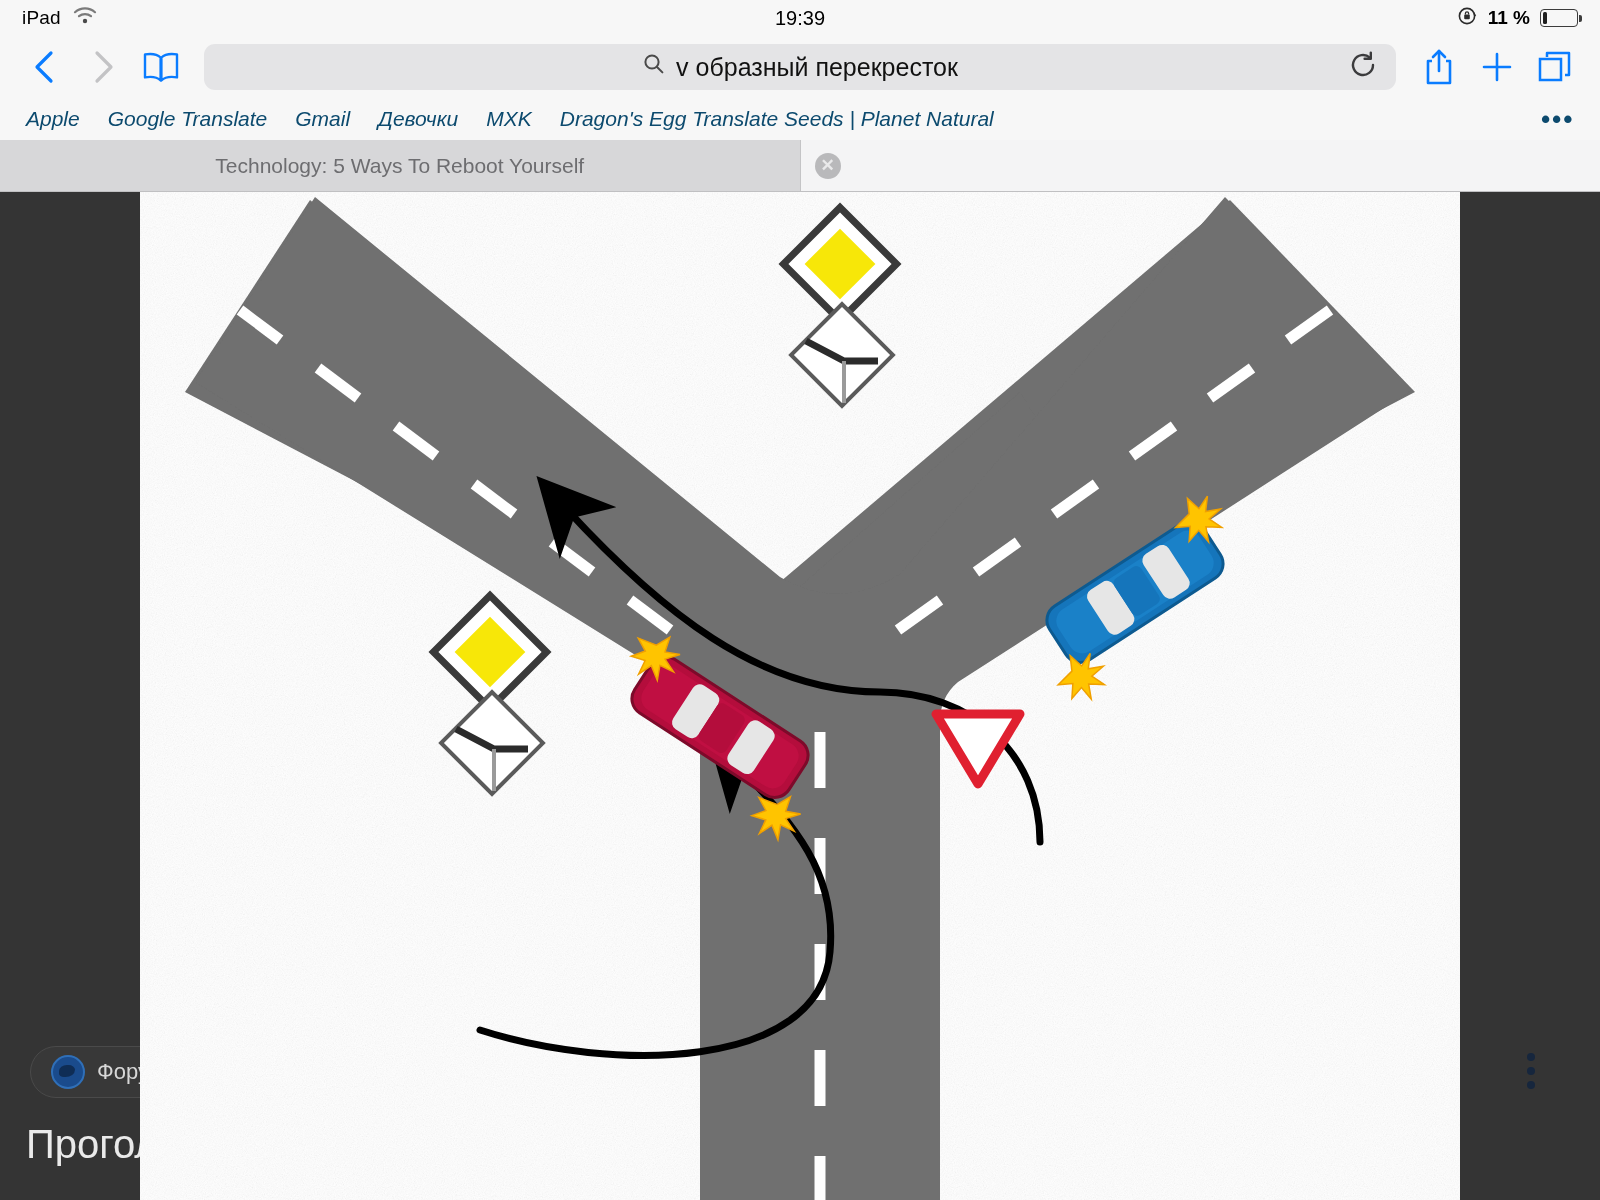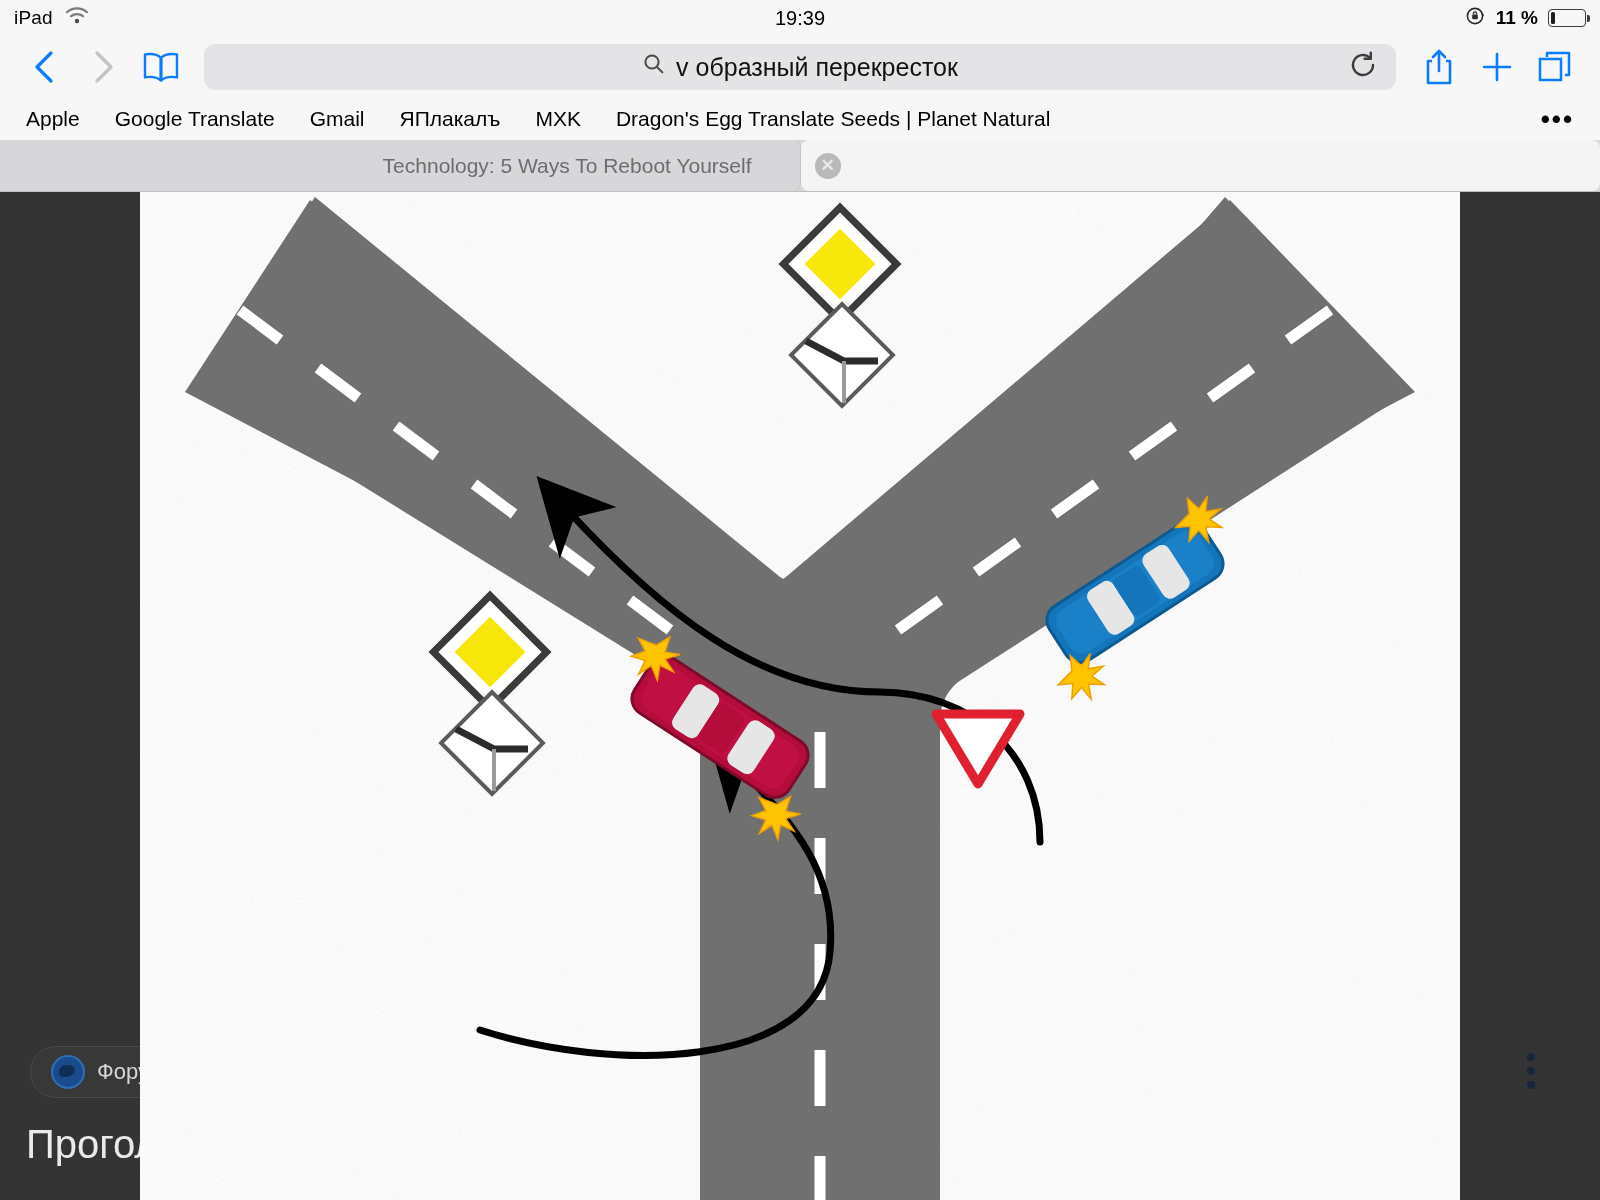--- a/index.html
+++ b/index.html
@@ -8,21 +8,21 @@
     font-family:"Liberation Sans", sans-serif;
     background:#ffffff;
     overflow:hidden;
   }
 
   
   .statusbar{
     height:36px; width:100%;
     background:#f7f7f7;
     display:flex; align-items:center;
-    padding:0 14px;
+    padding:0 22px;
     font-size:19px; color:#000;
     position:relative;
   }
   .sb-left{ display:flex; align-items:center; gap:12px; }
   .sb-device{ font-size:19px; letter-spacing:.2px; }
   .sb-center{
     position:absolute; left:0; right:0; text-align:center;
     font-size:20px; font-weight:400;
   }
   .sb-right{
@@ -66,44 +66,45 @@
   .reload{
     position:absolute; right:18px; top:50%; transform:translateY(-50%);
     cursor:pointer;
   }
 
   
   .bookmarks{
     height:42px; width:100%;
     background:#f7f7f7;
     display:flex; align-items:center;
-    padding:0 26px; gap:35px;
-    font-size:21px; color:#000000;
+    padding:0 26px; gap:28px;
+    font-size:21px; color:#0c4a6e;
     position:relative;
+    font-style:italic;
   }
   .bm{ cursor:pointer; white-space:nowrap; }
   .bm-more{
     margin-left:auto; letter-spacing:2px; font-size:26px;
     font-weight:700; line-height:1; cursor:pointer;
   }
 
   
   .tabbar{
     height:52px; width:100%;
     display:flex; align-items:stretch;
     background:#d7d7d9;
     border-bottom:1px solid #c0c0c2;
   }
   .tab{
-    flex:1; display:flex; align-items:center; justify-content:flex-end;
+    flex:1; display:flex; align-items:center; justify-content:center;
     font-size:21px; color:#6d6d70;
     border-right:1px solid #c4c4c6;
     position:relative; cursor:pointer;
     padding:18px 48px;
-    overflow:hidden; white-space:nowrap;border-radius:8px;
+    overflow:hidden; white-space:nowrap;
   }
   .tab.active{
     background:#f4f4f5; color:#111; font-weight:600;
     border-right:none;
   }
   .tab-close{
     position:absolute; left:14px; top:50%; transform:translateY(-50%);
     width:26px; height:26px; border-radius:50%;
     background:#b9b9bb; color:#e9e9ea;
     display:flex; align-items:center; justify-content:center;
@@ -248,21 +249,21 @@
       <rect x="3" y="10" width="21" height="21" stroke="#0a7cff" stroke-width="2.5" fill="none"></rect>
       <path d="M10 8V4h22v22h-4" stroke="#0a7cff" stroke-width="2.5" fill="none" stroke-linejoin="round"></path>
     </svg>
   </div>
 </div>
 
 <div class="bookmarks">
   <span class="bm">Apple</span>
   <span class="bm">Google Translate</span>
   <span class="bm">Gmail</span>
-  <span class="bm">ЯПлакалъ</span>
+  <span class="bm">Девочки</span>
   <span class="bm">MXK</span>
   <span class="bm">Dragon's Egg Translate Seeds | Planet Natural</span>
   <span class="bm-more">•••</span>
 </div>
 
 <div class="tabbar">
   <div class="tab">
     <span>Technology: 5 Ways To Reboot Yourself</span>
   </div>
   <div class="tab active">

